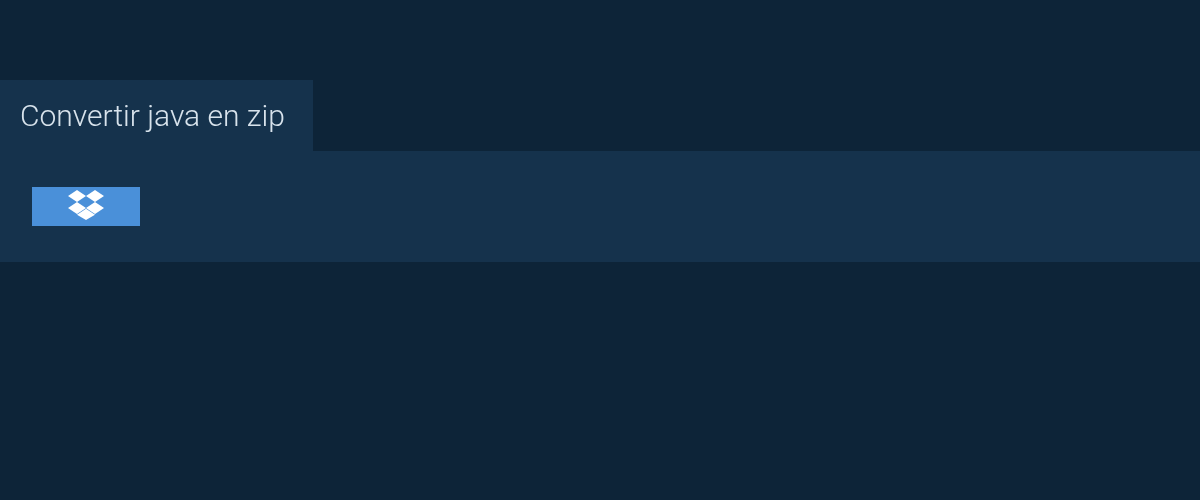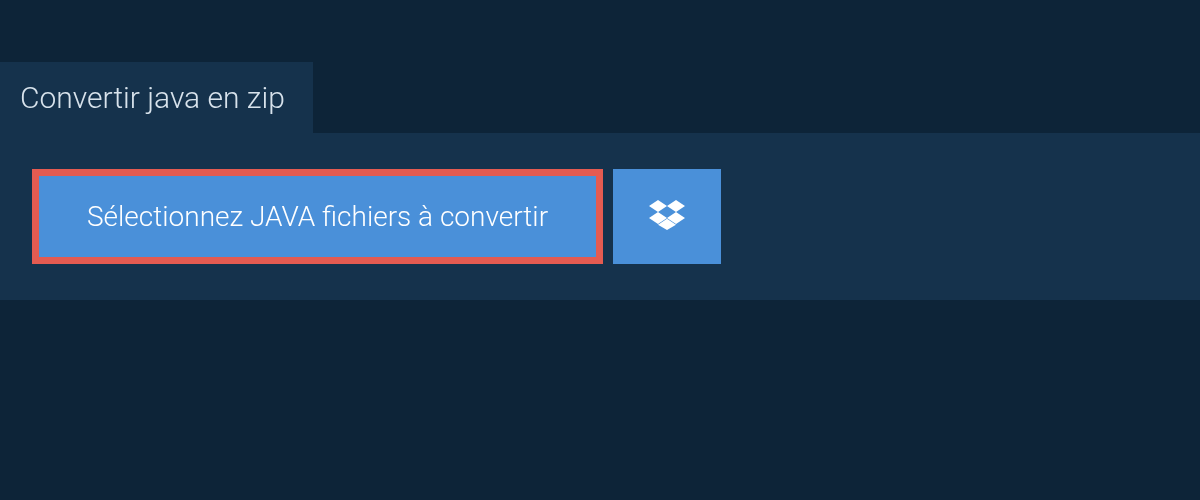--- a/index.html
+++ b/index.html
@@ -8,21 +8,21 @@
       box-sizing: border-box;
     }
     body {
       width: 1200px;
       height: 500px;
       background-color: #0d2438;
       font-family: -apple-system, BlinkMacSystemFont, "Segoe UI", Roboto, sans-serif;
       overflow: hidden;
     }
     .tab-bar {
-      padding-top: 62px;
+      padding-top: 80px;
       padding-left: 0;
     }
     .tab {
       display: inline-block;
       background-color: #15324c;
       padding: 18px 28px 18px 20px;
       color: #d8e3ec;
       font-size: 30px;
       font-weight: 300;
     }
@@ -65,23 +65,20 @@
 <body>
 
 <div class="tab-bar">
   <div class="tab">
     <span>Convertir java en zip</span>
   </div>
 </div>
 
 <div class="panel">
   <div class="actions-row">
-    <button class="select-files-button">
-      <span>Sélectionnez JAVA fichiers à convertir</span>
-    </button>
     <button class="dropbox-button">
       <span>
         <svg viewBox="0 0 24 24" xmlns="http://www.w3.org/2000/svg">
           <path d="M6 2L0 6l6 4-6 4 6 4 6-4 6 4 6-4-6-4 6-4-6-4-6 4-6-4zm6 4l6 4-6 4-6-4 6-4zm-6 12.5l6-4 6 4-6 3.5-6-3.5z"></path>
         </svg>
       </span>
     </button>
   </div>
 </div>
 

